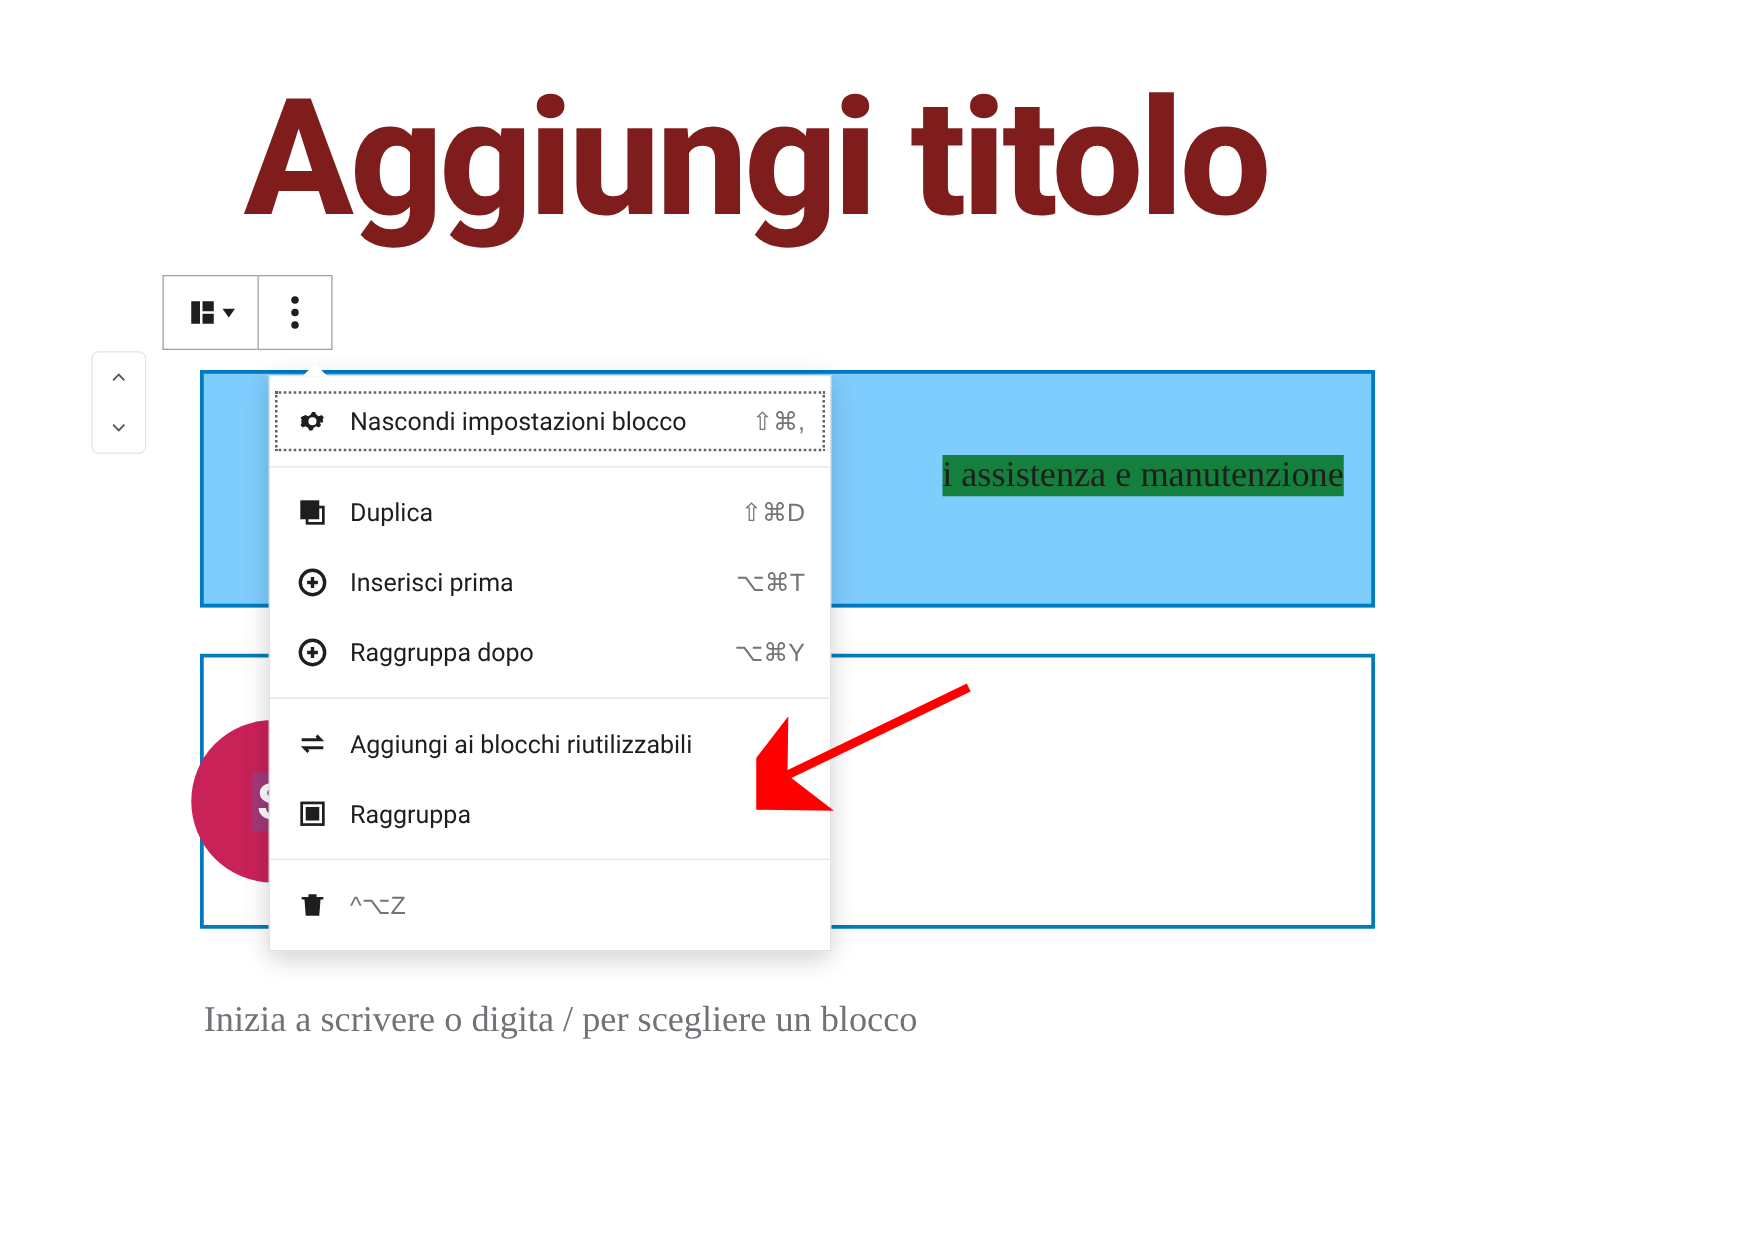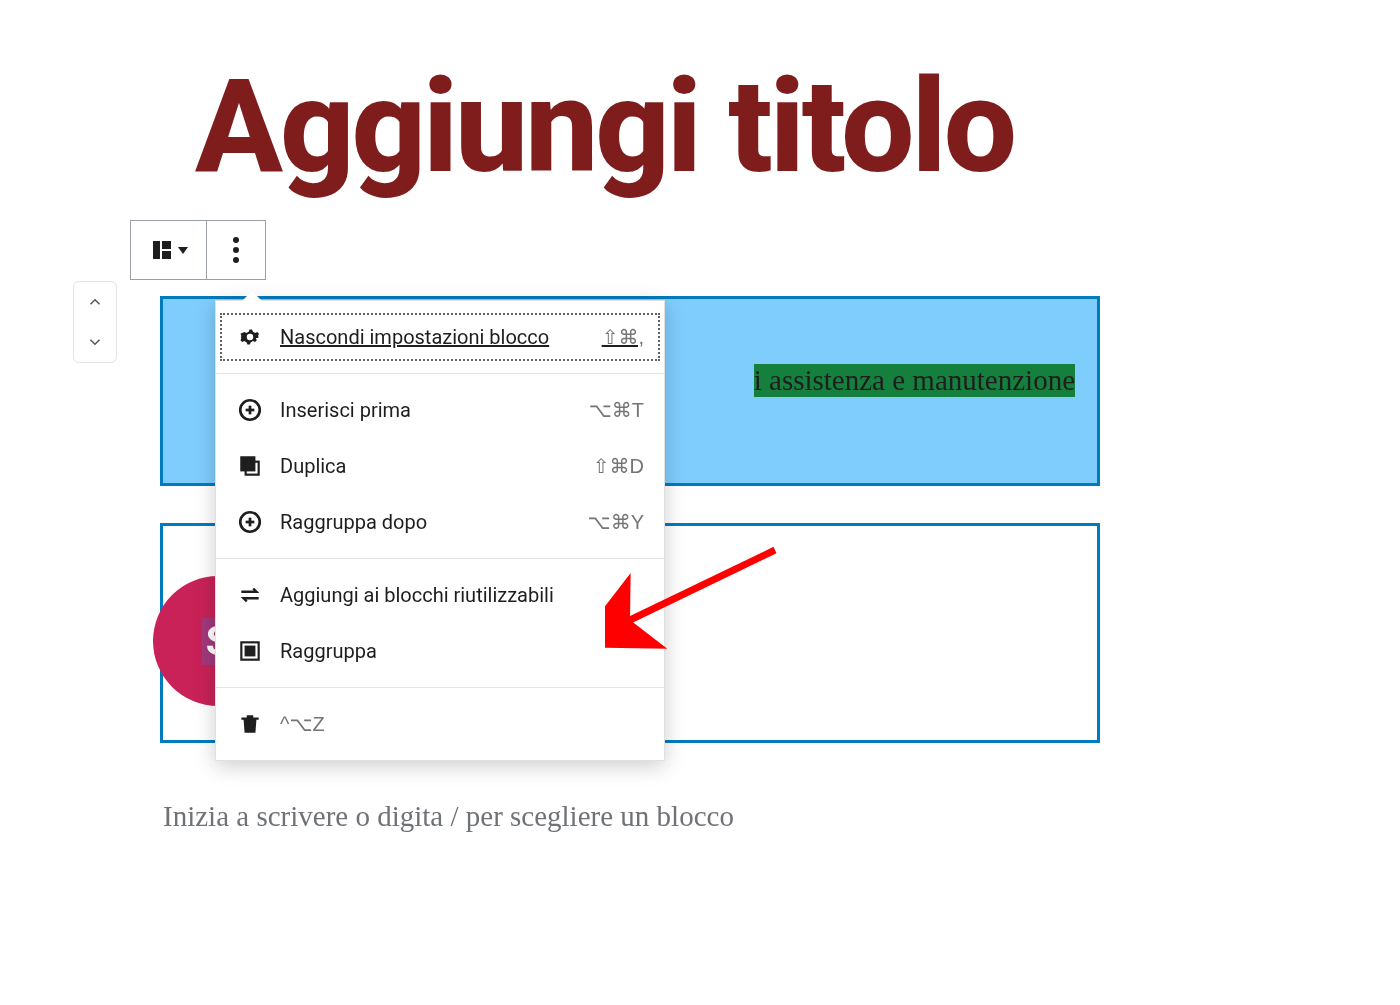--- a/index.html
+++ b/index.html
@@ -138,21 +138,20 @@
     align-items: center;
     padding: 14px 20px;
     cursor: pointer;
     gap: 16px;
     font-size: 20px;
     color: #1e1e1e;
   }
   .menu-item.focused {
     outline: 2px dotted #606060;
     outline-offset: -6px;
-    text-decoration: underline;
   }
   .menu-item .icon {
     width: 28px;
     height: 28px;
     flex-shrink: 0;
     display:flex;
     align-items:center;
     justify-content:center;
   }
   .menu-item .icon svg { width:26px; height:26px; }
@@ -237,38 +236,38 @@
           </svg>
       </span>
       <span class="label">Nascondi impostazioni blocco</span>
       <span class="shortcut">⇧⌘,</span>
     </div>
   </div>
   <div class="menu-divider"></div>
   <div class="menu-section">
     <div class="menu-item">
       <span class="icon">
+        <svg viewBox="0 0 24 24" fill="none" stroke="#1e1e1e" stroke-width="2">
+            <rect x="8" y="8" width="12" height="12"></rect>
+            <rect x="4" y="4" width="12" height="12" fill="#1e1e1e"></rect>
+          </svg>
+      </span>
+      <span class="label">Duplica</span>
+      <span class="shortcut">⇧⌘D</span>
+    </div>
+    <div class="menu-item">
+      <span class="icon">
         <svg viewBox="0 0 24 24" fill="none" stroke="#1e1e1e" stroke-width="2.5">
             <circle cx="12" cy="12" r="9"></circle>
             <line x1="12" y1="8" x2="12" y2="16"></line>
             <line x1="8" y1="12" x2="16" y2="12"></line>
           </svg>
       </span>
       <span class="label">Inserisci prima</span>
       <span class="shortcut">⌥⌘T</span>
-    </div>
-    <div class="menu-item">
-      <span class="icon">
-        <svg viewBox="0 0 24 24" fill="none" stroke="#1e1e1e" stroke-width="2">
-            <rect x="8" y="8" width="12" height="12"></rect>
-            <rect x="4" y="4" width="12" height="12" fill="#1e1e1e"></rect>
-          </svg>
-      </span>
-      <span class="label">Duplica</span>
-      <span class="shortcut">⇧⌘D</span>
     </div>
     <div class="menu-item">
       <span class="icon">
         <svg viewBox="0 0 24 24" fill="none" stroke="#1e1e1e" stroke-width="2.5">
             <circle cx="12" cy="12" r="9"></circle>
             <line x1="12" y1="8" x2="12" y2="16"></line>
             <line x1="8" y1="12" x2="16" y2="12"></line>
           </svg>
       </span>
       <span class="label">Raggruppa dopo</span>

